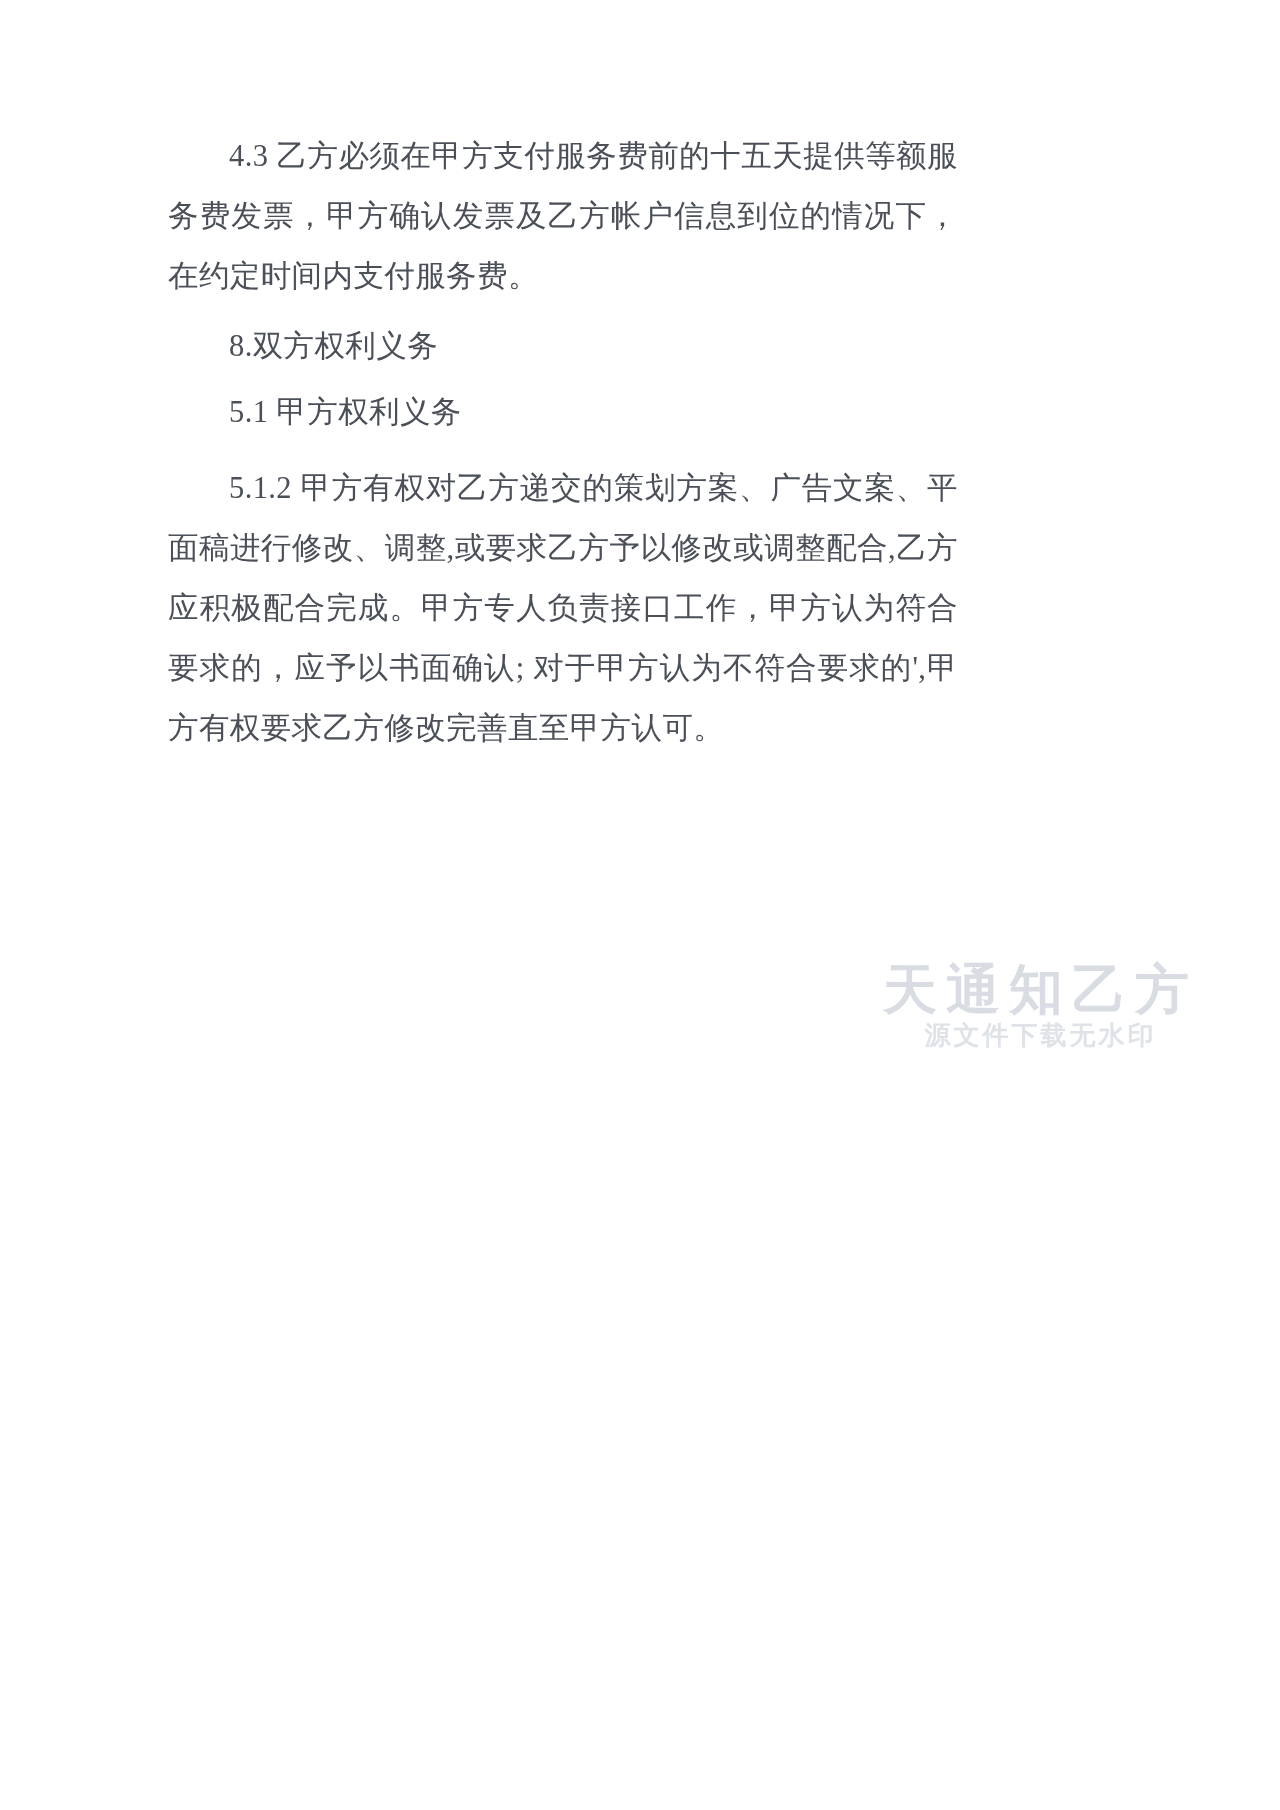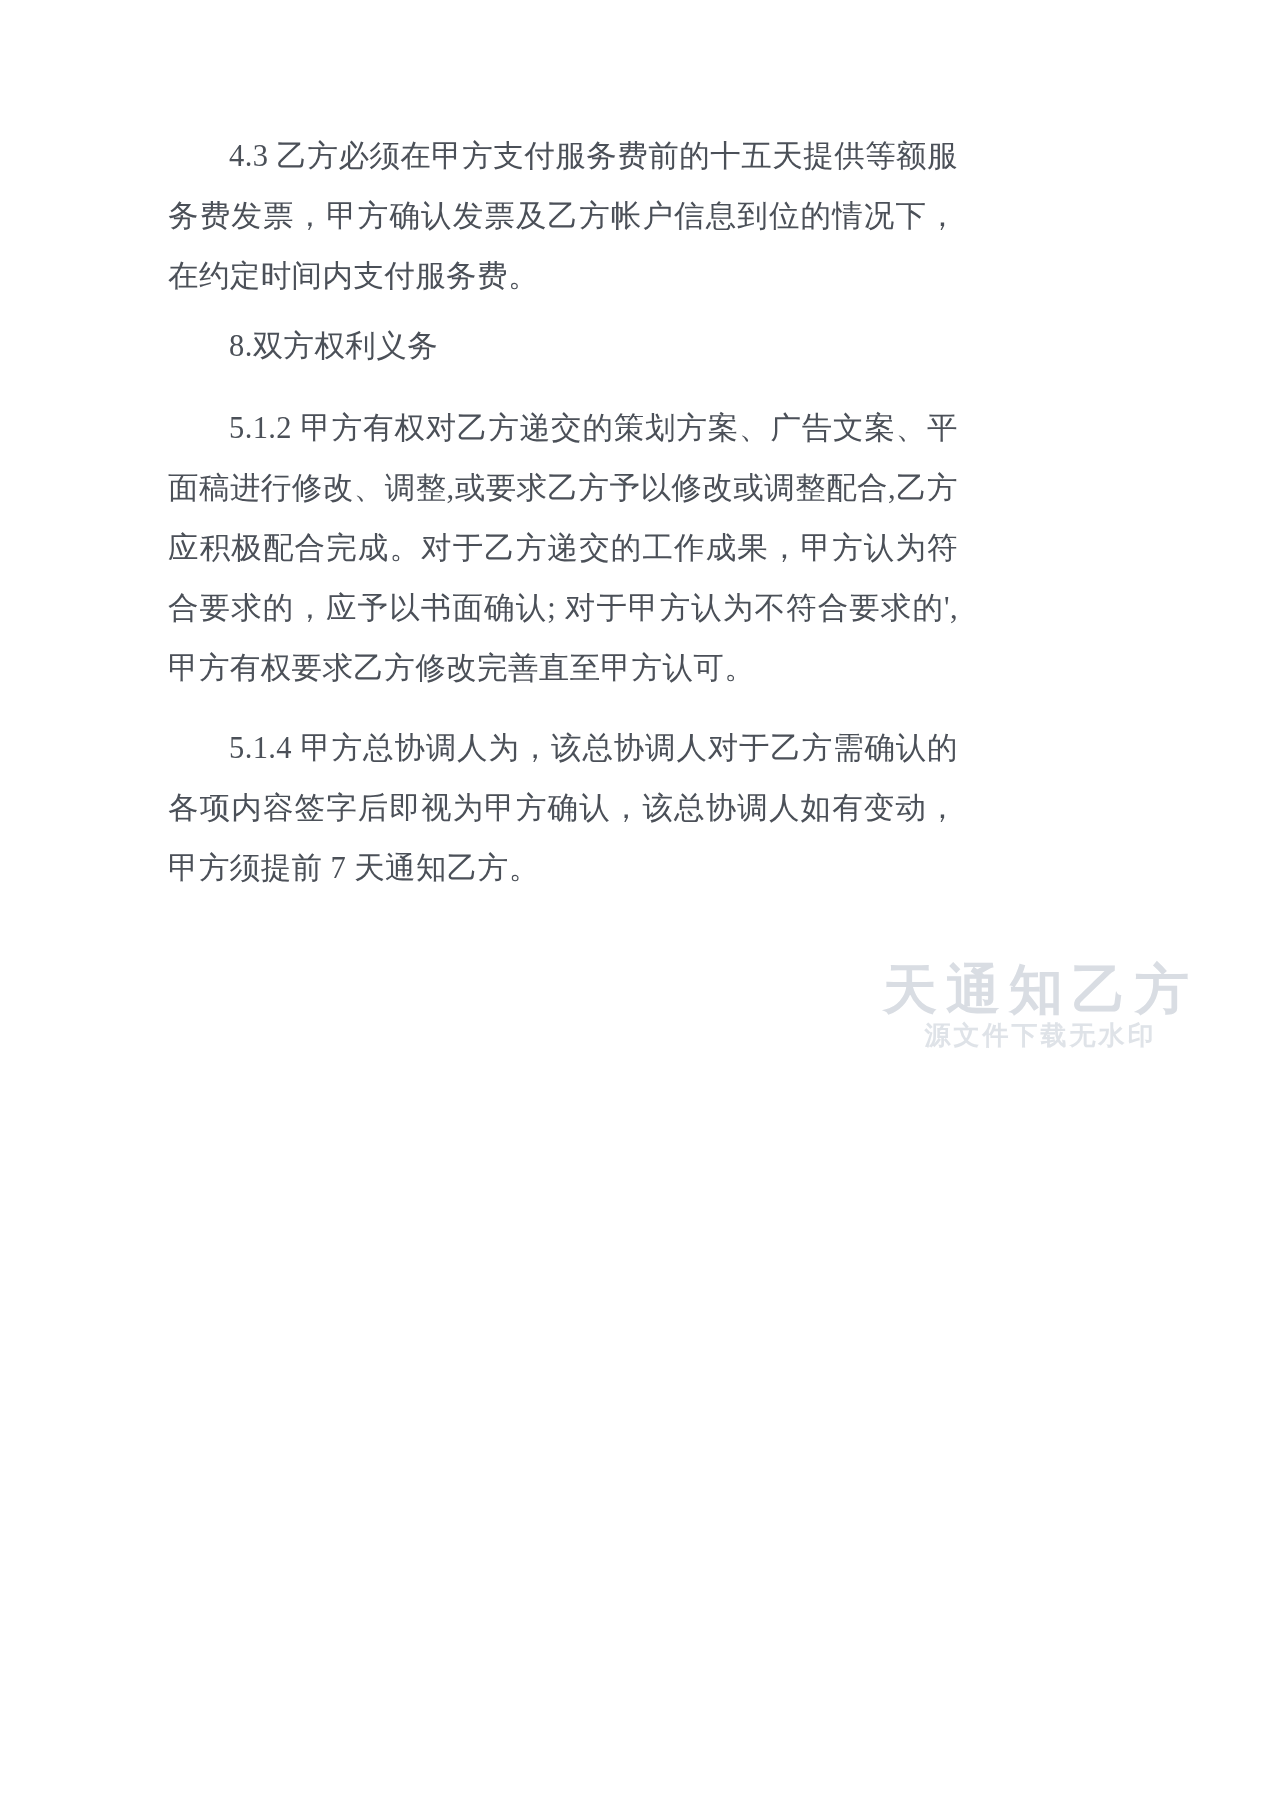--- a/index.html
+++ b/index.html
@@ -81,30 +81,30 @@
 <div class="page">
 
   <div class="page-inner">
 
     <p class="para indent">4.3 乙方必须在甲方支付服务费前的十五天提供等额服务费发票，甲方确认发票及乙方帐户信息到位的情况下，在约定时间内支付服务费。</p>
     <div class="gap-md"></div>
 
     <p class="para heading">8.双方权利义务</p>
     <div class="gap-sm"></div>
 
+    <p class="para heading">5.1 甲方权利义务</p>
     <div class="gap-sm"></div>
 
     <div class="gap-md"></div>
 
-    <p class="para indent">5.1.2 甲方有权对乙方递交的策划方案、广告文案、平面稿进行修改、调整,或要求乙方予以修改或调整配合,乙方应积极配合完成。对于乙方递交的工作成果，甲方认为符合要求的，应予以书面确认; 对于甲方认为不符合要求的',甲方有权要求乙方修改完善直至甲方认可。</p>
+    <p class="para indent">5.1.2 甲方有权对乙方递交的策划方案、广告文案、平面稿进行修改、调整,或要求乙方予以修改或调整配合,乙方应积极配合完成。甲方专人负责接口工作，甲方认为符合要求的，应予以书面确认; 对于甲方认为不符合要求的',甲方有权要求乙方修改完善直至甲方认可。</p>
     <div class="gap-md"></div>
 
     <div class="gap-md"></div>
 
-    <p class="para indent">5.1.4 甲方总协调人为，该总协调人对于乙方需确认的各项内容签字后即视为甲方确认，该总协调人如有变动，甲方须提前 7 天通知乙方。</p>
 
   </div>
 
   <div class="watermark">
     <div class="wm-main">天通知乙方</div>
     <div class="wm-sub">源文件下载无水印</div>
   </div>
 
 </div>
 

